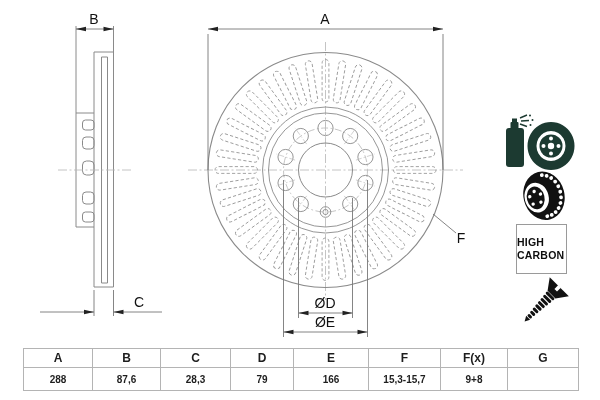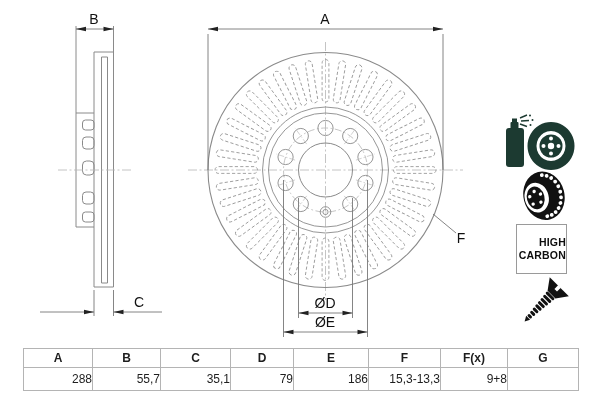--- a/index.html
+++ b/index.html
@@ -4,29 +4,29 @@
 <style>
   html,body{margin:0;padding:0;background:#fff;}
   #canvas{position:relative;width:600px;height:400px;background:#ffffff;overflow:hidden;
           font-family:"Liberation Sans",sans-serif;}
   #drawing{position:absolute;left:0;top:0;}
   .dim-label{font-family:"Liberation Sans",sans-serif;font-size:14px;fill:#111;}
   
   .icon-box{position:absolute;}
   #high-carbon-badge{position:absolute;left:516px;top:224px;width:51px;height:50px;
       border:1.5px solid #9a9a9a;display:flex;flex-direction:column;justify-content:center;
-      align-items:flex-end;box-sizing:border-box;background:#fff;}
+      align-items:flex-start;box-sizing:border-box;background:#fff;}
   #high-carbon-badge span{font-weight:bold;font-size:10.5px;line-height:13px;color:#0d0d0d;
       letter-spacing:0.2px;}
   
   #spec-table{position:absolute;left:23px;top:348px;border-collapse:collapse;table-layout:fixed;}
   #spec-table th,#spec-table td{border:1px solid #b4b4b4;text-align:center;color:#1e1e1e;
       padding:0;overflow:hidden;background:#fff;}
   #spec-table th{font-size:12px;font-weight:bold;height:18px;}
-  #spec-table td{font-size:12px;font-weight:normal;height:22px;text-align:right;}
+  #spec-table td{font-size:10px;font-weight:bold;height:22px;}
 </style>
 </head>
 <body>
 
 <div id="canvas">
 
   <svg id="drawing" width="600" height="345" viewBox="0 0 600 345">
 
     <g stroke="#8a8a8a" stroke-width="1" fill="none">
 
@@ -297,23 +297,23 @@
       <th>B</th>
       <th>C</th>
       <th>D</th>
       <th>E</th>
       <th>F</th>
       <th>F(x)</th>
       <th>G</th>
     </tr>
     <tr>
       <td>288</td>
-      <td>55,7</td>
-      <td>35,1</td>
+      <td>87,6</td>
+      <td>28,3</td>
       <td>79</td>
-      <td>186</td>
-      <td>15,3-13,3</td>
+      <td>166</td>
+      <td>15,3-15,7</td>
       <td>9+8</td>
       <td></td>
     </tr>
   </tbody>
     </table>
 </div>
 
 </body></html>

